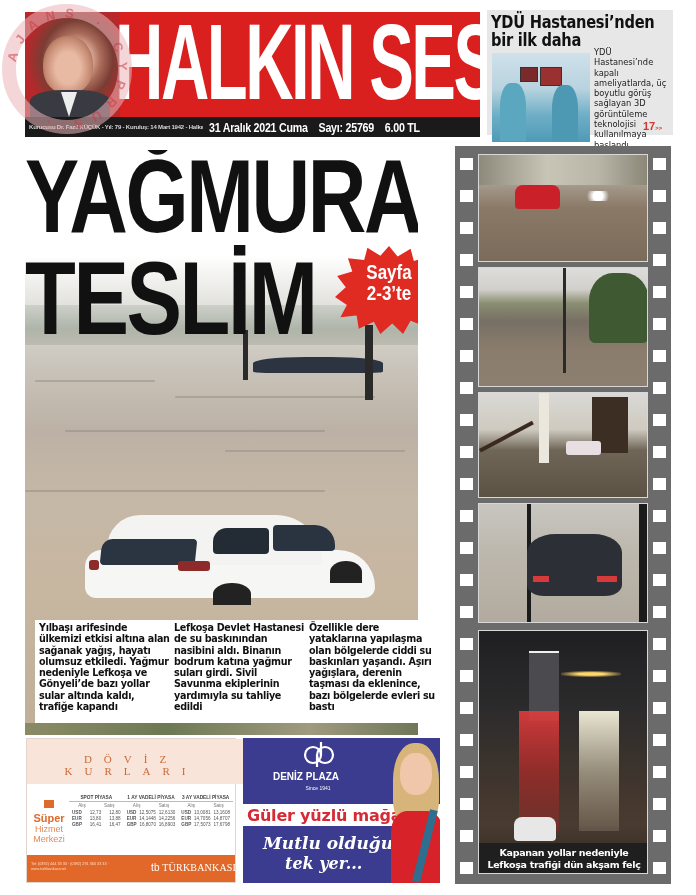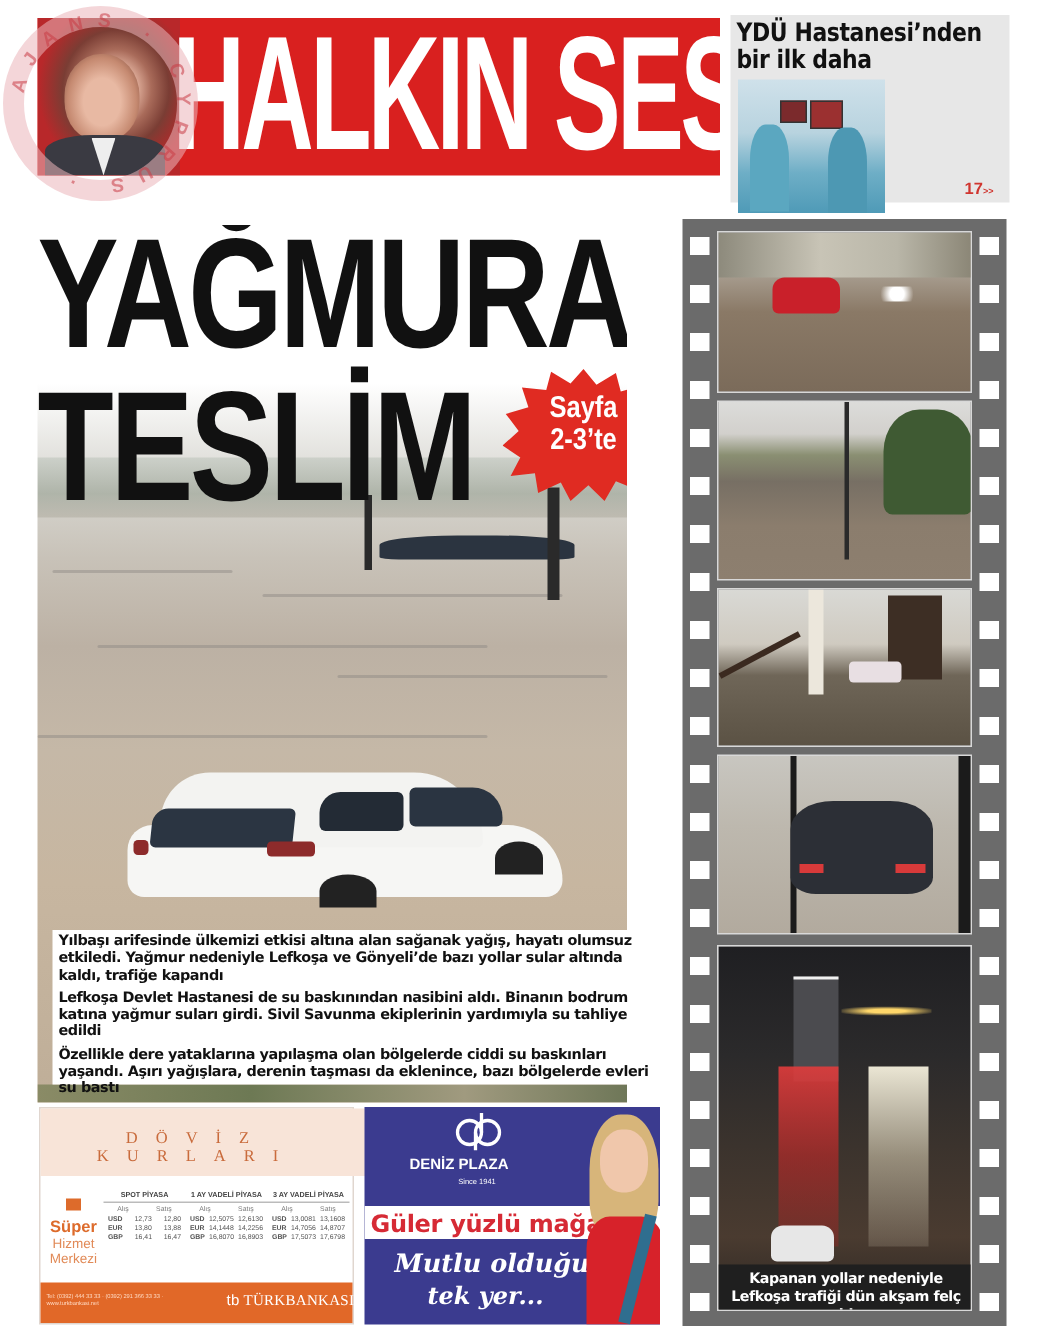--- a/index.html
+++ b/index.html
@@ -102,21 +102,21 @@
   .car-tail1 { position: absolute; left: 4px; top: 45px; width: 10px; height: 10px; background: #8d2b2b; border-radius: 3px; }
   .car-tail2 { position: absolute; left: 93px; top: 46px; width: 32px; height: 10px; background: #8d2b2b; border-radius: 3px; }
   .car-wheel1 { position: absolute; left: 128px; top: 68px; width: 38px; height: 22px; background: #222; border-radius: 50% 50% 0 0; }
   .car-wheel2 { position: absolute; left: 245px; top: 46px; width: 32px; height: 22px; background: #222; border-radius: 50% 50% 0 0; }
 
   .signbox { position: absolute; left: 405px; top: 390px; width: 22px; height: 60px; background: #f6f6f6; }
 
   
   .text-box {
     position: absolute; left: 35px; top: 620px; width: 407px; height: 103px; background: #ffffff;
-    display: flex; gap: 4px; padding: 2px 2px 0 4px; flex-direction: column;
+    display: flex; gap: 4px; padding: 2px 2px 0 4px;
   }
   .text-col { flex: 1; font-size: 9.6px; line-height: 11.3px; color: #111; font-weight: 700; font-family: "DejaVu Sans", sans-serif; letter-spacing: -0.3px; }
   .grass { position: absolute; left: 0; top: 573px; width: 427px; height: 12px; background: linear-gradient(90deg, #8a8b66, #6d7954, #a09a7f, #5f6c4c); }
 
   
   .film { position: absolute; left: 455px; top: 146px; width: 216px; height: 738px; background: #6b6b6b; }
   .film-hole { position: absolute; width: 13px; height: 12px; background: #ffffff; }
   .film-photo { position: absolute; left: 23px; width: 170px; border: 1px solid #d8d8d8; overflow: hidden; }
 
   .fp1 { top: 8px; height: 108px; background: linear-gradient(180deg, #b6b2ad 0%, #a59a8c 28%, #8a7966 50%, #7b6b5a 100%); }
@@ -193,20 +193,28 @@
 
 <div class="masthead">
   <div class="mast-red">
     <div class="founder-photo">
       <div class="founder-head"></div>
       <div class="founder-suit"></div>
       <div class="founder-shirt"></div>
     </div>
     <div class="mast-title">HALKIN SESİ</div>
   </div>
+  <div class="mast-strip">
+    <div class="strip-small">Kurucusu Dr. Fazıl KÜÇÜK - Yıl: 79 - Kuruluş: 14 Mart 1942 - Halkın Sesi ve Halkın Dilidir...</div>
+    <div class="strip-big">
+      <span>31 Aralık 2021 Cuma</span>
+      <span>Sayı: 25769</span>
+      <span>6.00 TL</span>
+    </div>
+  </div>
 </div>
 
 <div class="watermark">
 </div>
 <svg class="watermark-text" style="position:absolute;left:2px;top:4px;" width="130" height="130" viewBox="0 0 130 130">
   <defs>
     <path id="wmCircle" d="M65,65 m-51,0 a51,51 0 1,1 102,0 a51,51 0 1,1 -102,0"></path>
   </defs>
   <text font-family="Liberation Sans, sans-serif" font-size="13" font-weight="700" fill="rgba(200,60,70,0.55)" letter-spacing="9">
     <textPath href="#wmCircle" startOffset="2%">AJANS · CYPRUS ·</textPath>
@@ -215,20 +223,21 @@
 
 <div class="teaser">
   <div class="teaser-h1">YDÜ Hastanesi’nden</div>
   <div class="teaser-h2">bir ilk daha</div>
   <div class="teaser-photo">
     <div class="tp-screen1"></div>
     <div class="tp-screen2"></div>
     <div class="tp-doc1"></div>
     <div class="tp-doc2"></div>
   </div>
+  <div class="teaser-body">YDÜ Hastanesi’nde kapalı ameliyatlarda, üç boyutlu görüş sağlayan 3D görüntüleme teknolojisi kullanılmaya başlandı</div>
   <div class="teaser-page">
     <span>17</span><small>&gt;&gt;</small>
   </div>
 </div>
 
 <div class="main-photo">
   <div class="treeline"></div>
   <div class="water-streak" style="left:10px;top:230px;width:120px;"></div>
   <div class="water-streak" style="left:150px;top:246px;width:200px;"></div>
   <div class="water-streak" style="left:40px;top:280px;width:260px;"></div>

